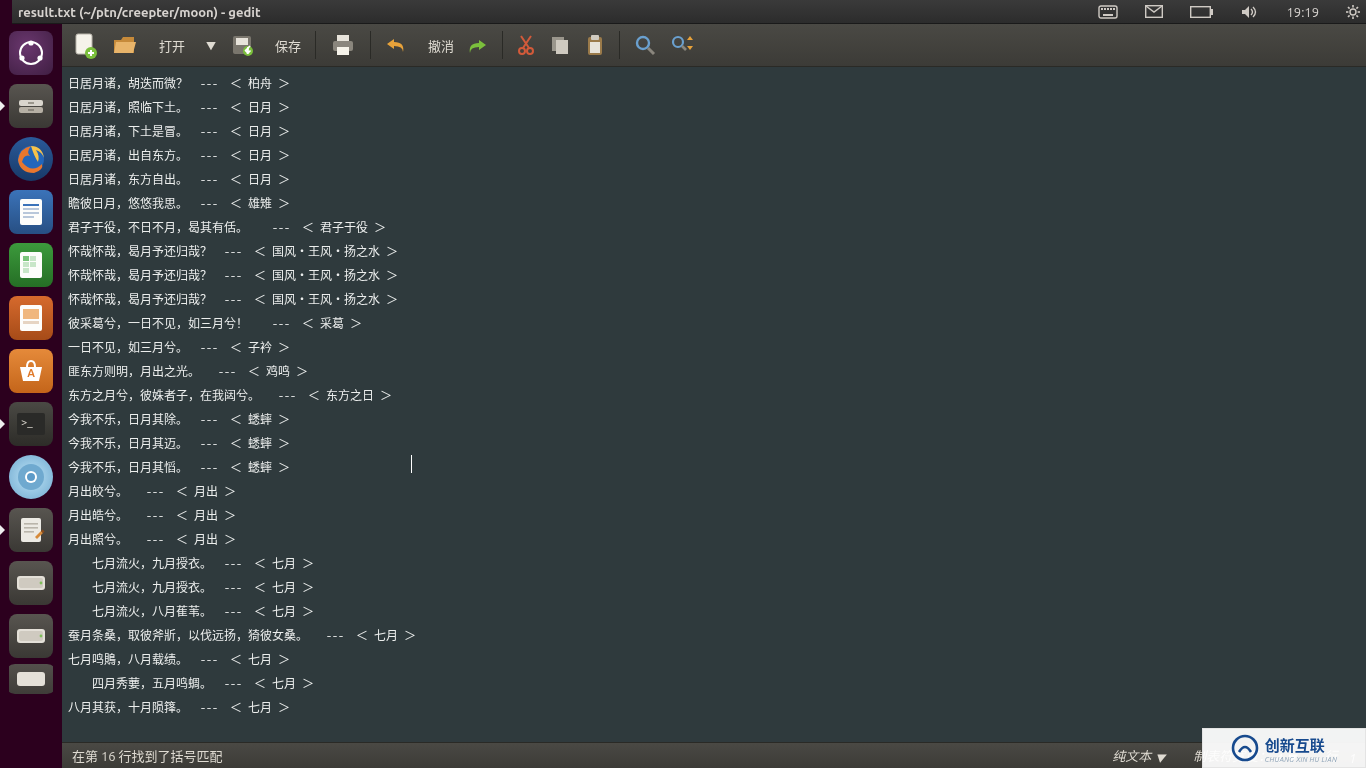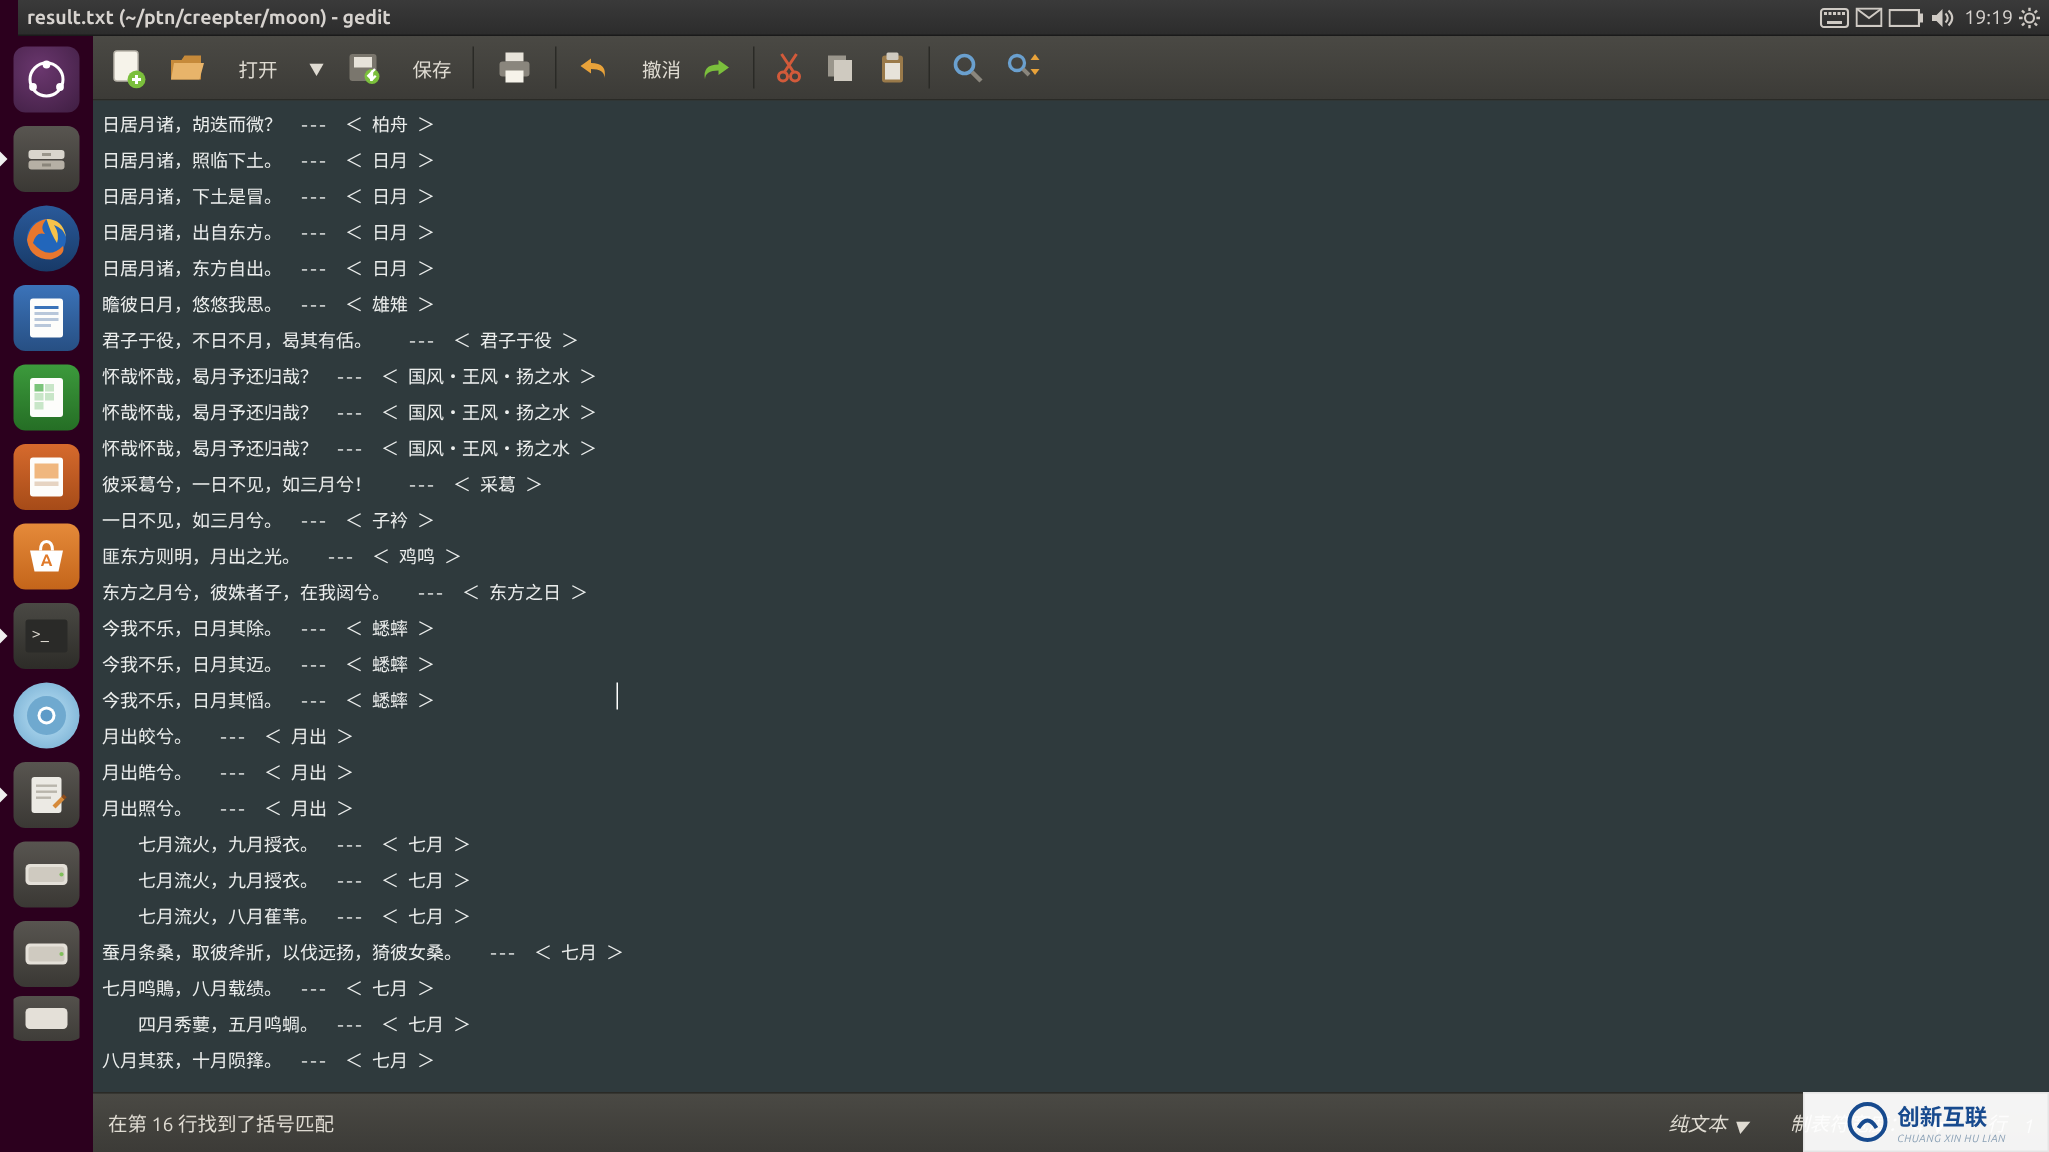--- a/index.html
+++ b/index.html
@@ -1,39 +1,39 @@
 <!DOCTYPE html>
 <html><head>
 <meta charset="utf-8">
 <style>
 * { margin:0; padding:0; box-sizing:border-box; font-family:"Ubuntu","Noto Sans CJK SC",sans-serif; }
 html,body{width:1366px;height:768px;overflow:hidden;background:#2c001e;}
 
 .menubar{position:absolute;left:12px;top:0;right:0;height:24px;background:#2c2c2c;background-image:linear-gradient(#3a3a3a,#2c2c2c);color:#d7d3cf;font-size:13px;display:flex;align-items:center;padding:0 6px;border-bottom:1px solid #1a1a1a;}
 .menubar .title{font-weight:bold;}
 .menubar .spacer{flex:1;}
-.menubar .ind{margin-left:4px;display:flex;align-items:center;}
+.menubar .ind{margin-left:27px;display:flex;align-items:center;}
 .menubar svg{display:block;}
 
 .launcher{position:absolute;left:0;top:24px;width:62px;bottom:0;background:#2c001e;padding-top:4px;display:flex;flex-direction:column;align-items:center;gap:3px;}
 .licon{width:52px;height:50px;border-radius:10px;display:flex;align-items:center;justify-content:center;position:relative;}
 .licon .inner{width:44px;height:44px;border-radius:8px;display:flex;align-items:center;justify-content:center;}
 .arrow-l{position:absolute;left:-5px;top:50%;transform:translateY(-50%);width:0;height:0;border-top:5px solid transparent;border-bottom:5px solid transparent;border-left:5px solid #eee;}
 
 .appwin{position:absolute;left:62px;top:24px;right:0;bottom:0;background:#3c3b37;display:flex;flex-direction:column;}
 .toolbar{height:43px;background:linear-gradient(#4a4944,#3c3b37);border-bottom:1px solid #2a2a26;display:flex;align-items:center;padding:0 6px;gap:6px;}
 .tbtn{display:flex;align-items:center;gap:21px;color:#dfdbd2;font-size:13px;padding:3px 4px;}
 .tbtn svg{display:block;}
 .sep{width:1px;height:28px;background:#2a2a26;margin:0 4px;}
 .tabbar{height:32px;background:#3c3b37;display:flex;align-items:flex-end;padding-left:6px;padding-top:4px;}
 .tab{background:#33322e;border:1px solid #2a2a26;border-bottom:none;border-radius:4px 4px 0 0;padding:3px 8px;display:flex;align-items:center;gap:6px;color:#dfdbd2;font-size:13px;}
 .tab .close{color:#888;font-size:14px;line-height:1;}
 .editor{flex:1;background:#2f3a3d;color:#eceeed;font-family:"Noto Sans Mono CJK SC","Ubuntu Mono",monospace;font-size:12px;line-height:24px;padding:4px 6px;white-space:pre;overflow:hidden;position:relative;}
 .editor .cursor{position:absolute;width:1px;height:18px;background:#fff;left:349px;top:388px;}
-.statusbar{height:40px;background:linear-gradient(#4a4944,#3c3b37);border-top:1px solid #2a2a26;display:flex;align-items:center;color:#dfdbd2;font-size:13px;padding:0 10px;}
+.statusbar{height:26px;background:linear-gradient(#4a4944,#3c3b37);border-top:1px solid #2a2a26;display:flex;align-items:center;color:#dfdbd2;font-size:13px;padding:0 10px;}
 .statusbar .spacer{flex:1;}
 .statusbar .seg{margin-left:28px;display:flex;align-items:flex-end;gap:4px;font-style:italic;}
 .drop{font-size:10px;}
 
 .wm{position:absolute;right:0;bottom:0;width:164px;height:40px;background:rgba(255,255,255,.94);display:flex;align-items:center;justify-content:center;gap:6px;color:#174a8e;font-size:11px;border:1px solid #e4e4e4;margin-left:30px;}
 .wm .big{font-weight:bold;font-size:15px;color:#174a8e;}
 .wm .sub{font-size:7px;color:#8aa0b5;letter-spacing:.3px;font-style:italic;}
 </style>
 </head>
 <body>

